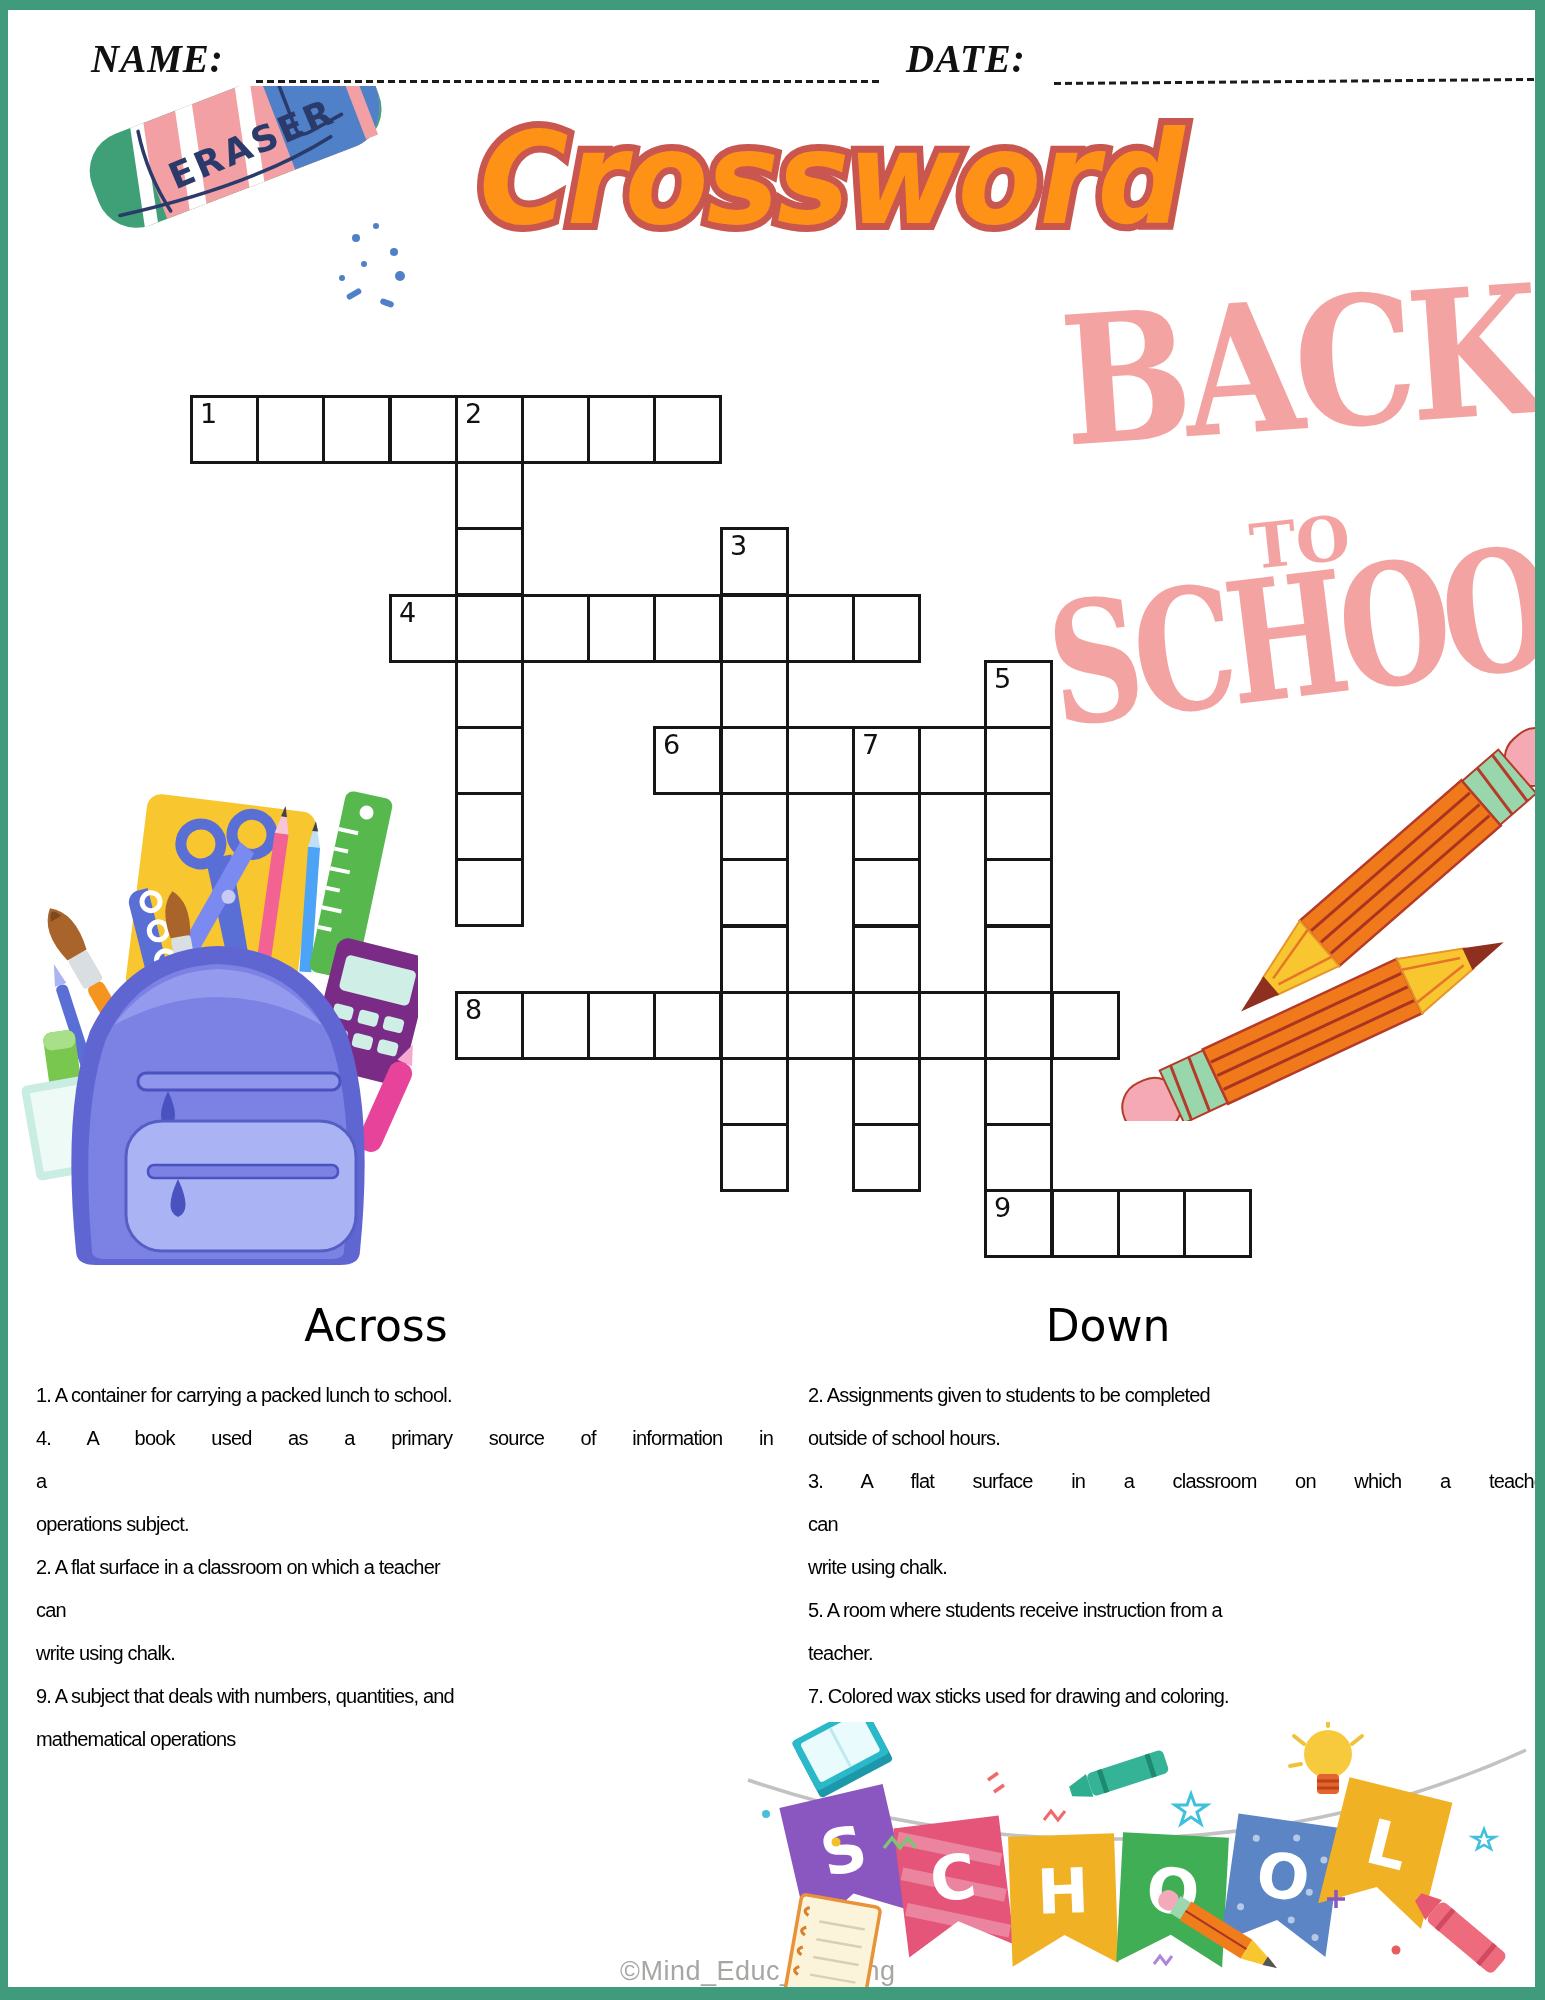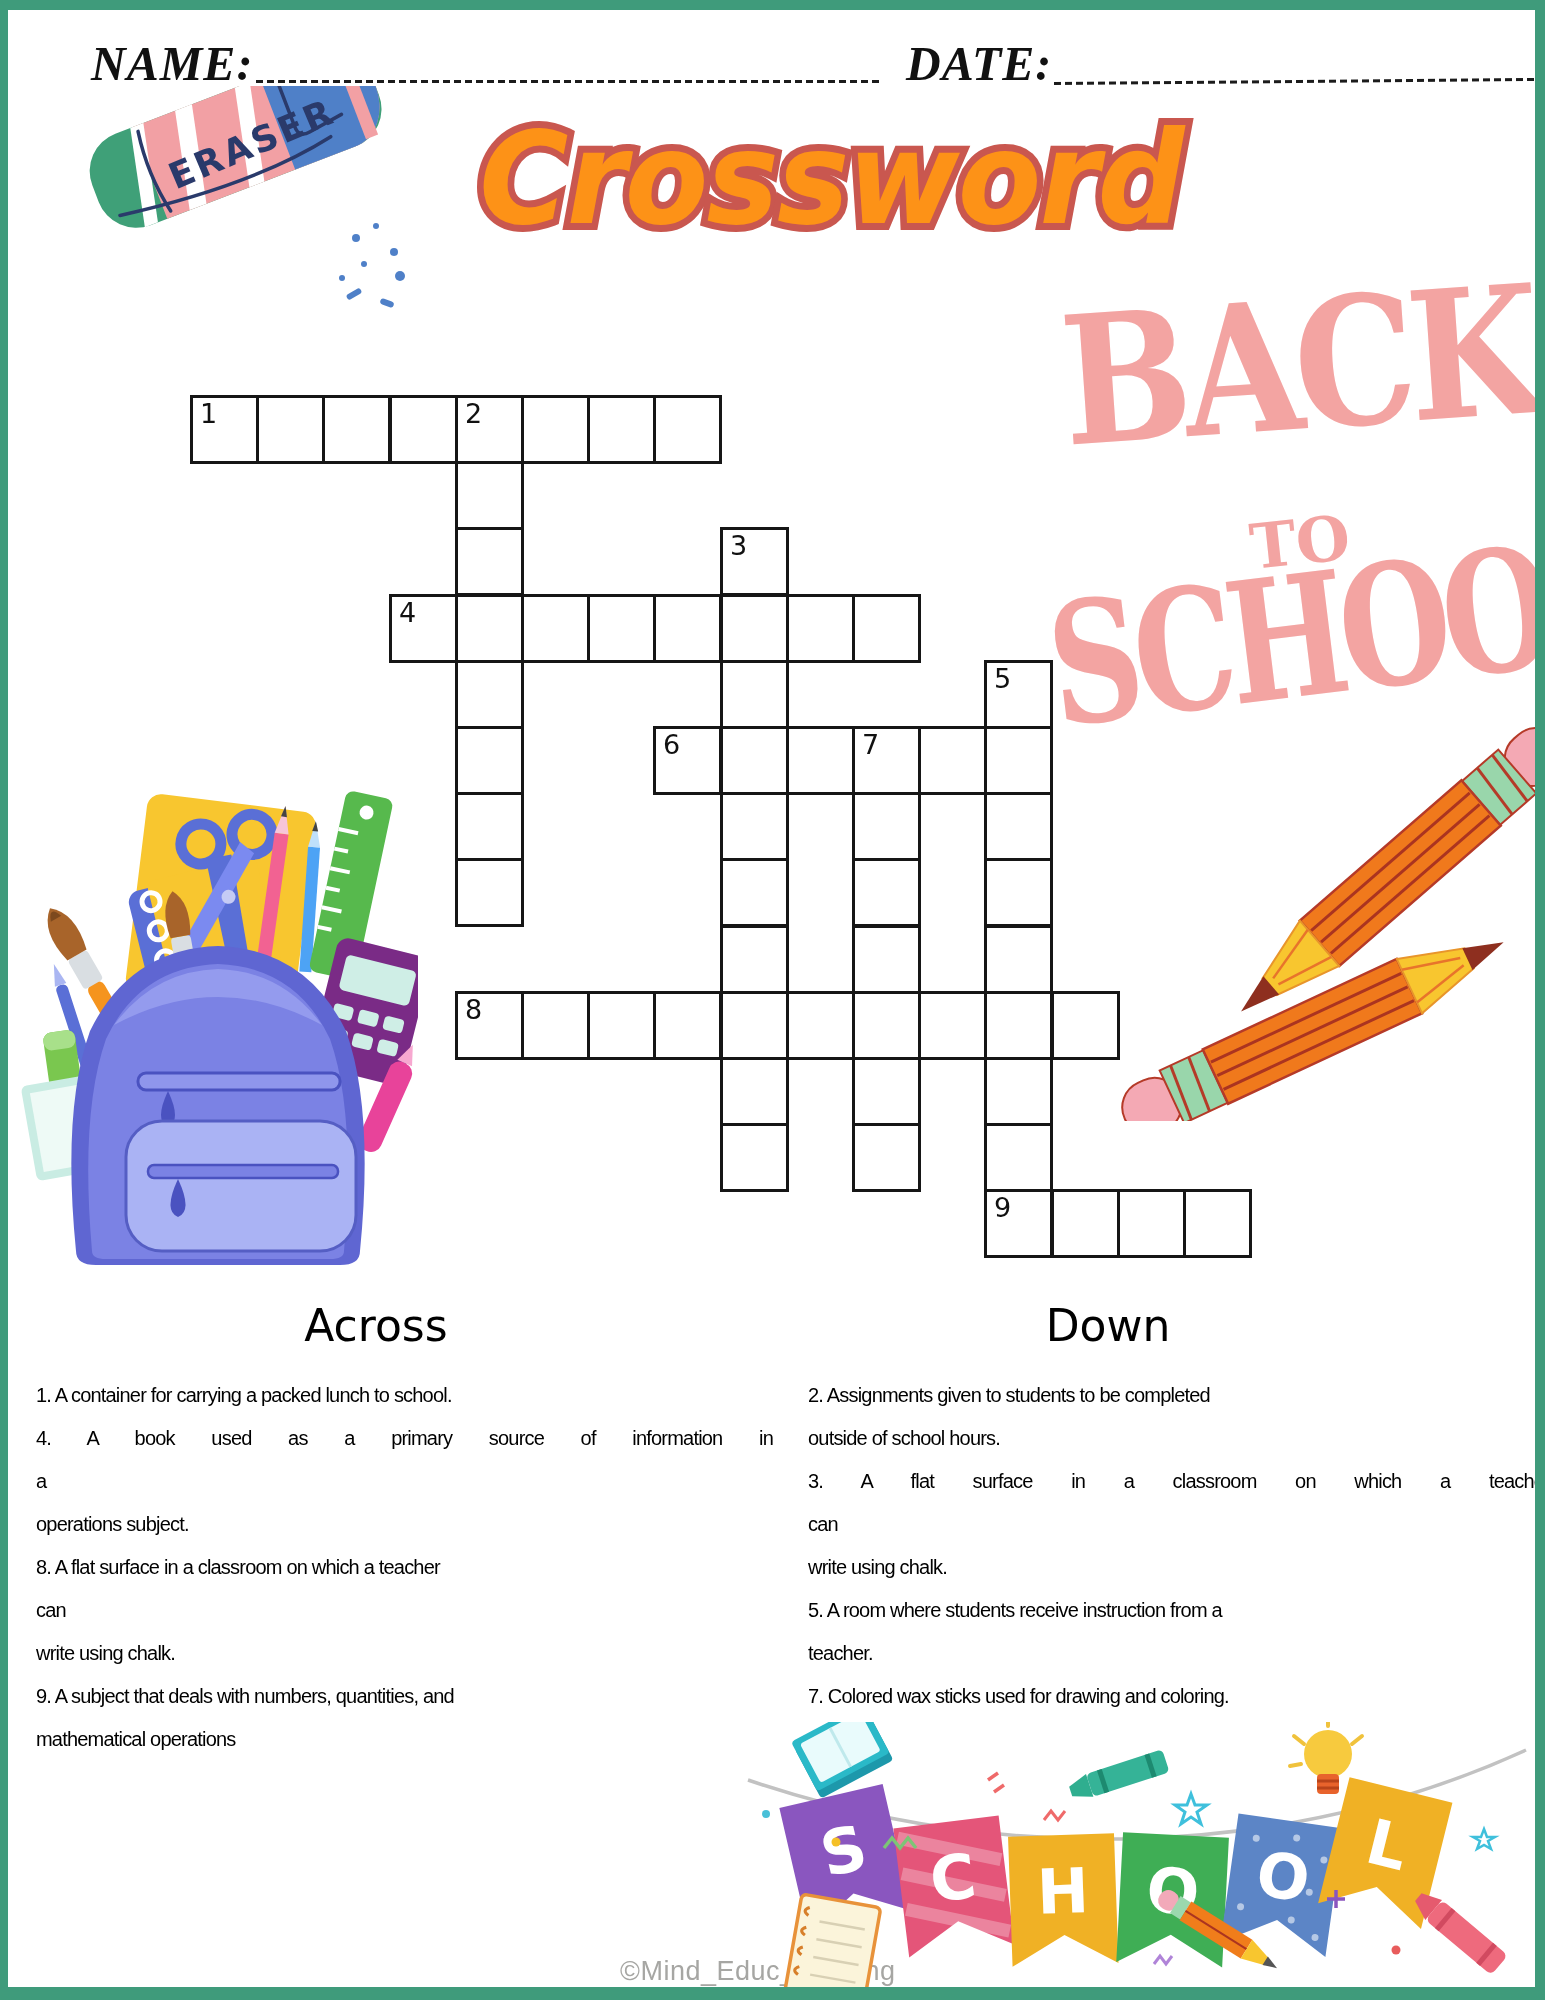--- a/index.html
+++ b/index.html
@@ -4,21 +4,21 @@
 <style>
   html,body{margin:0;padding:0;background:#e8e8e8;}
   .page{
     position:relative; width:1545px; height:2000px; background:#ffffff;
     box-sizing:border-box; border:10px solid #3f9b7b; border-left-width:8px; border-bottom-width:13px;
     overflow:hidden; font-family:"Liberation Sans",sans-serif;
   }
   
   .hdr-label{
     position:absolute; font-family:"Liberation Serif",serif; font-style:italic; font-weight:bold;
-    font-size:48px; color:#111; letter-spacing:1px; top:26px;text-align:right;
+    font-size:39px; color:#111; letter-spacing:1px; top:26px;text-align:right;
   }
   .dotline{
     position:absolute; height:3px; top:70px;
     background:repeating-linear-gradient(90deg,#1b1b1b 0 7px,transparent 7px 11px);
   }
   
   .title-wrap{position:absolute; left:438px; top:84px; width:770px; height:180px;}
   .title-text{
     position:absolute; left:0; top:0; width:100%; text-align:center;
     font-family:"DejaVu Sans",sans-serif; font-style:italic; font-weight:bold;
@@ -320,21 +320,21 @@
   </svg>
 
   <div class="clue-head" style="left:800px; width:600px;">Down</div>
   <div class="clue-head" style="left:28px; width:680px;">Across</div>
 
   <div class="clue-col" id="across-lines" style="left:28px; width:737px;">
       <div class="clue-line">1. A container for carrying a packed lunch to school.</div>
       <div class="clue-line just">4. A book used as a primary source of information in</div>
       <div class="clue-line">a</div>
       <div class="clue-line">operations subject.</div>
-      <div class="clue-line">8. A flat surface in a classroom on which a teacher</div>
+      <div class="clue-line">2. A flat surface in a classroom on which a teacher</div>
       <div class="clue-line">can</div>
       <div class="clue-line">write using chalk.</div>
       <div class="clue-line">9. A subject that deals with numbers, quantities, and</div>
       <div class="clue-line">mathematical operations</div>
     </div>
   <div class="clue-col" id="down-lines" style="left:800px; width:742px;">
       <div class="clue-line">2. Assignments given to students to be completed</div>
       <div class="clue-line">outside of school hours.</div>
       <div class="clue-line just">3. A flat surface in a classroom on which a teacher</div>
       <div class="clue-line">can</div>

